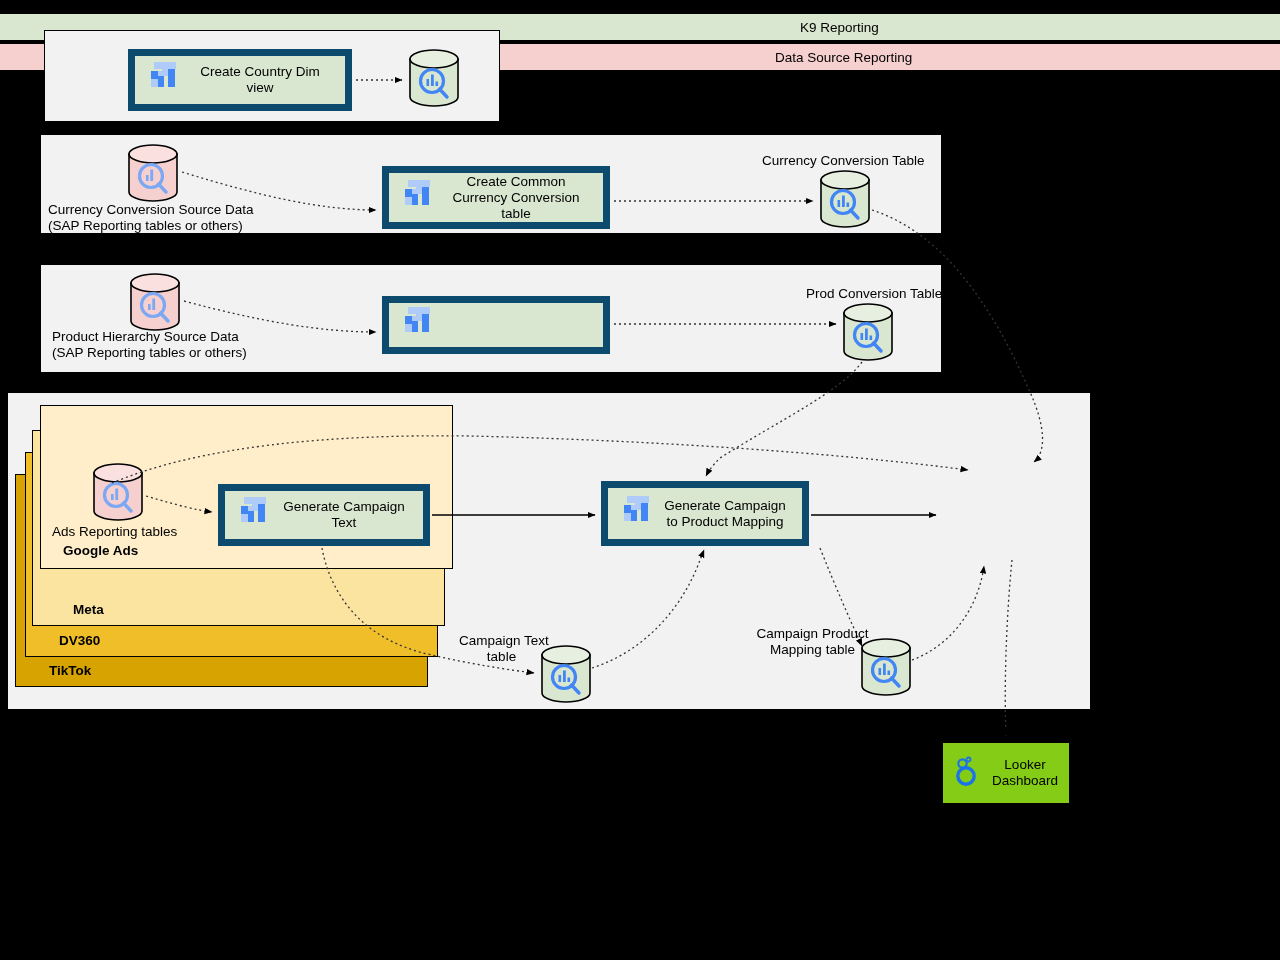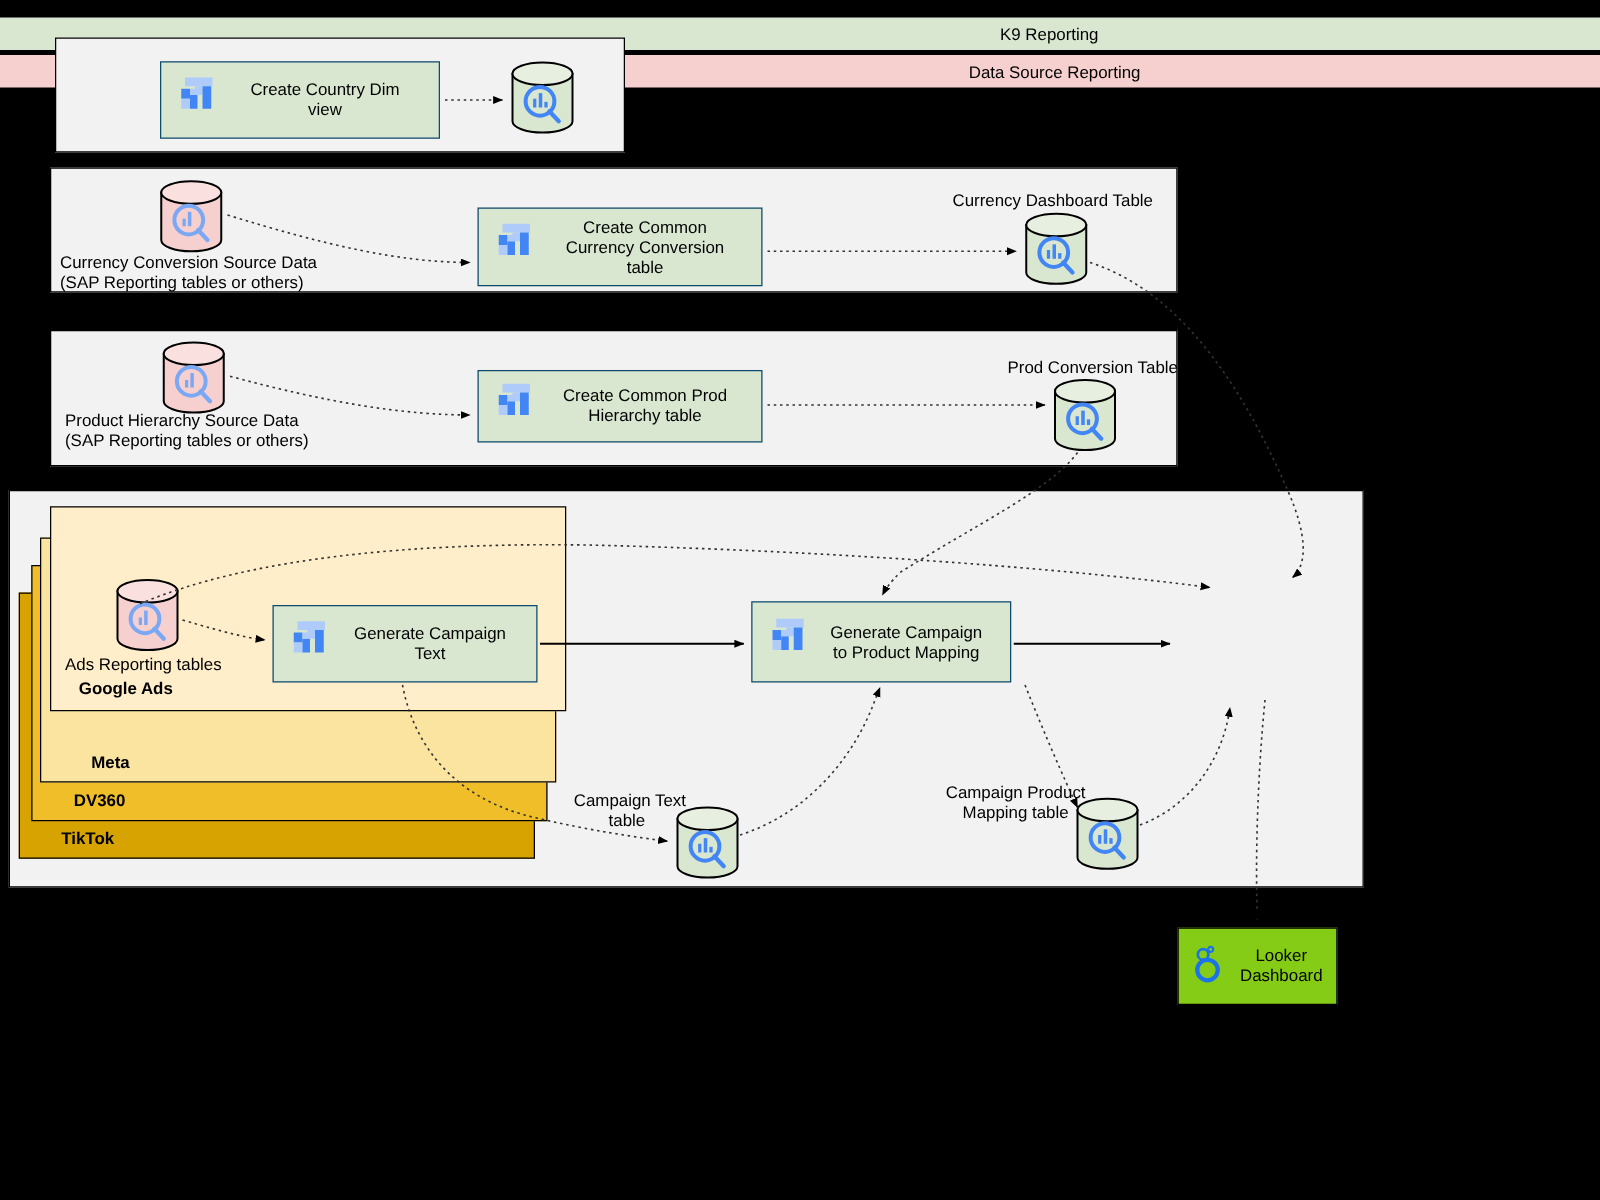--- a/index.html
+++ b/index.html
@@ -44,21 +44,21 @@
     box-sizing: border-box;
     background: #f2f2f2;
     border: 1px solid #000000;
   }
 
   
   .proc-box {
     position: absolute;
     box-sizing: border-box;
     background: #d9e7d0;
-    border: 1px solid #0c4a6e;
+    border: 7px solid #0c4a6e;
     display: flex;
     align-items: center;
     justify-content: flex-start;
   }
   .proc-box .proc-label {
     flex: 1 1 auto;
     text-align: center;
     font-size: 13.5px;
     line-height: 16px;
     color: #000;
@@ -188,21 +188,21 @@
         <rect x="7" y="14" width="6" height="11" fill="#4285f4"></rect>
         <rect x="7" y="9" width="6" height="5" fill="#aecbfa"></rect>
         <rect x="17" y="7" width="7" height="18" fill="#4285f4"></rect>
       </svg>
     </span>
     <span class="proc-label" style="white-space:pre-line;">Create Common
 Currency Conversion
 table</span>
   </div>
 
-  <div class="caption" style="left:762px; top:153px;">Currency Dashboard Table</div>
+  <div class="caption" style="left:762px; top:153px;">Currency Conversion Table</div>
   <div class="cyl" style="left:819px; top:170px;">
     <svg width="52" height="58" viewBox="0 0 52 58">
       <path d="M2,10 L2,48 A24,9 0 0 0 50,48 L50,10 Z" fill="#d9e7d0" stroke="#000" stroke-width="1.6"></path>
       <ellipse cx="26" cy="10" rx="24" ry="9" fill="#e7f0e0" stroke="#000" stroke-width="1.6"></ellipse>
       <g>
         <circle cx="24" cy="32" r="11.5" fill="none" stroke="#4285f4" stroke-width="3.2"></circle>
         <line x1="31.5" y1="40" x2="39" y2="48" stroke="#4285f4" stroke-width="3.4" stroke-linecap="round"></line>
         <rect x="18.5" y="30" width="2.6" height="7" fill="#4285f4"></rect>
         <rect x="23" y="25.5" width="2.8" height="11.5" fill="#4285f4"></rect>
         <rect x="27.5" y="32.5" width="2.6" height="4.5" fill="#4285f4"></rect>
@@ -232,22 +232,20 @@
       <svg width="28" height="32" viewBox="0 0 28 32">
         <rect x="3" y="0" width="22" height="7" fill="#aecbfa"></rect>
         <rect x="11" y="7" width="6" height="7" fill="#aecbfa"></rect>
         <rect x="0" y="9" width="7" height="8" fill="#4285f4"></rect>
         <rect x="0" y="17" width="7" height="8" fill="#aecbfa"></rect>
         <rect x="7" y="14" width="6" height="11" fill="#4285f4"></rect>
         <rect x="7" y="9" width="6" height="5" fill="#aecbfa"></rect>
         <rect x="17" y="7" width="7" height="18" fill="#4285f4"></rect>
       </svg>
     </span>
-    <span class="proc-label" style="white-space:pre-line;">Create Common Prod
-Hierarchy table</span>
   </div>
 
   <div class="caption" style="left:806px; top:286px;">Prod Conversion Table</div>
   <div class="cyl" style="left:842px; top:303px;">
     <svg width="52" height="58" viewBox="0 0 52 58">
       <path d="M2,10 L2,48 A24,9 0 0 0 50,48 L50,10 Z" fill="#d9e7d0" stroke="#000" stroke-width="1.6"></path>
       <ellipse cx="26" cy="10" rx="24" ry="9" fill="#e7f0e0" stroke="#000" stroke-width="1.6"></ellipse>
       <g>
         <circle cx="24" cy="32" r="11.5" fill="none" stroke="#4285f4" stroke-width="3.2"></circle>
         <line x1="31.5" y1="40" x2="39" y2="48" stroke="#4285f4" stroke-width="3.4" stroke-linecap="round"></line>

